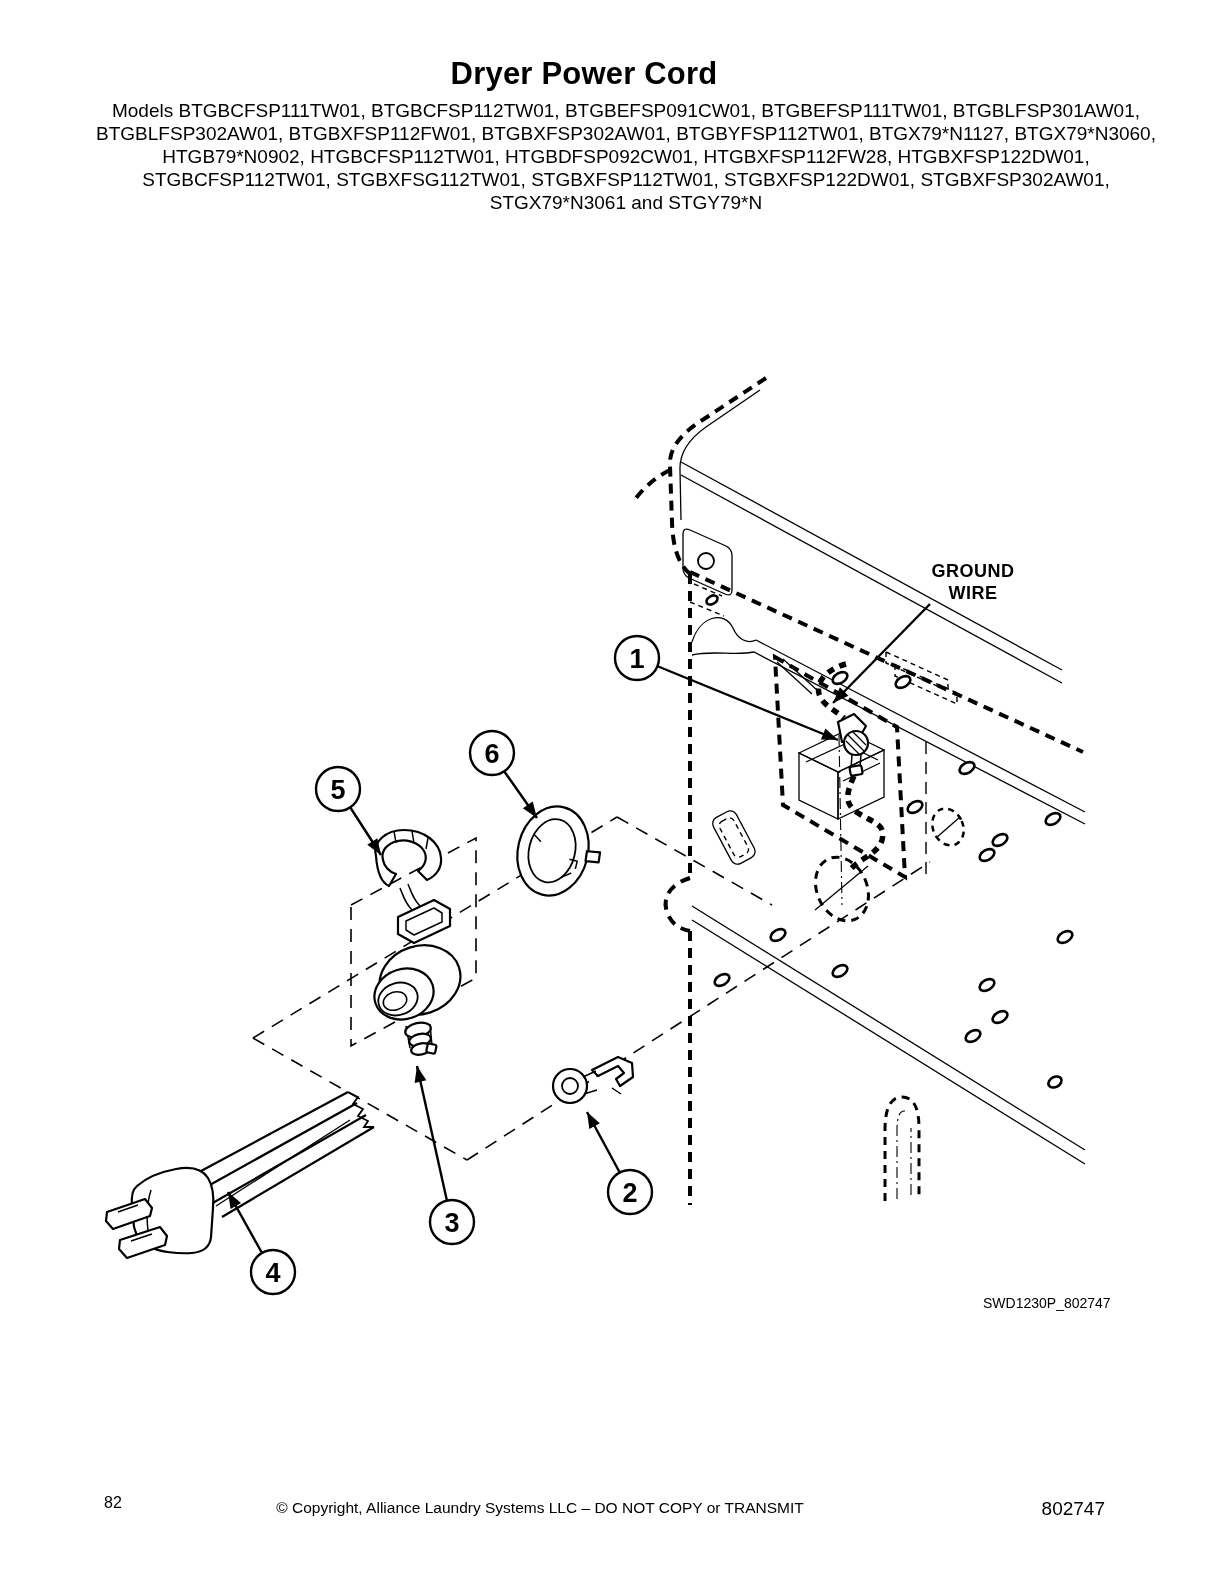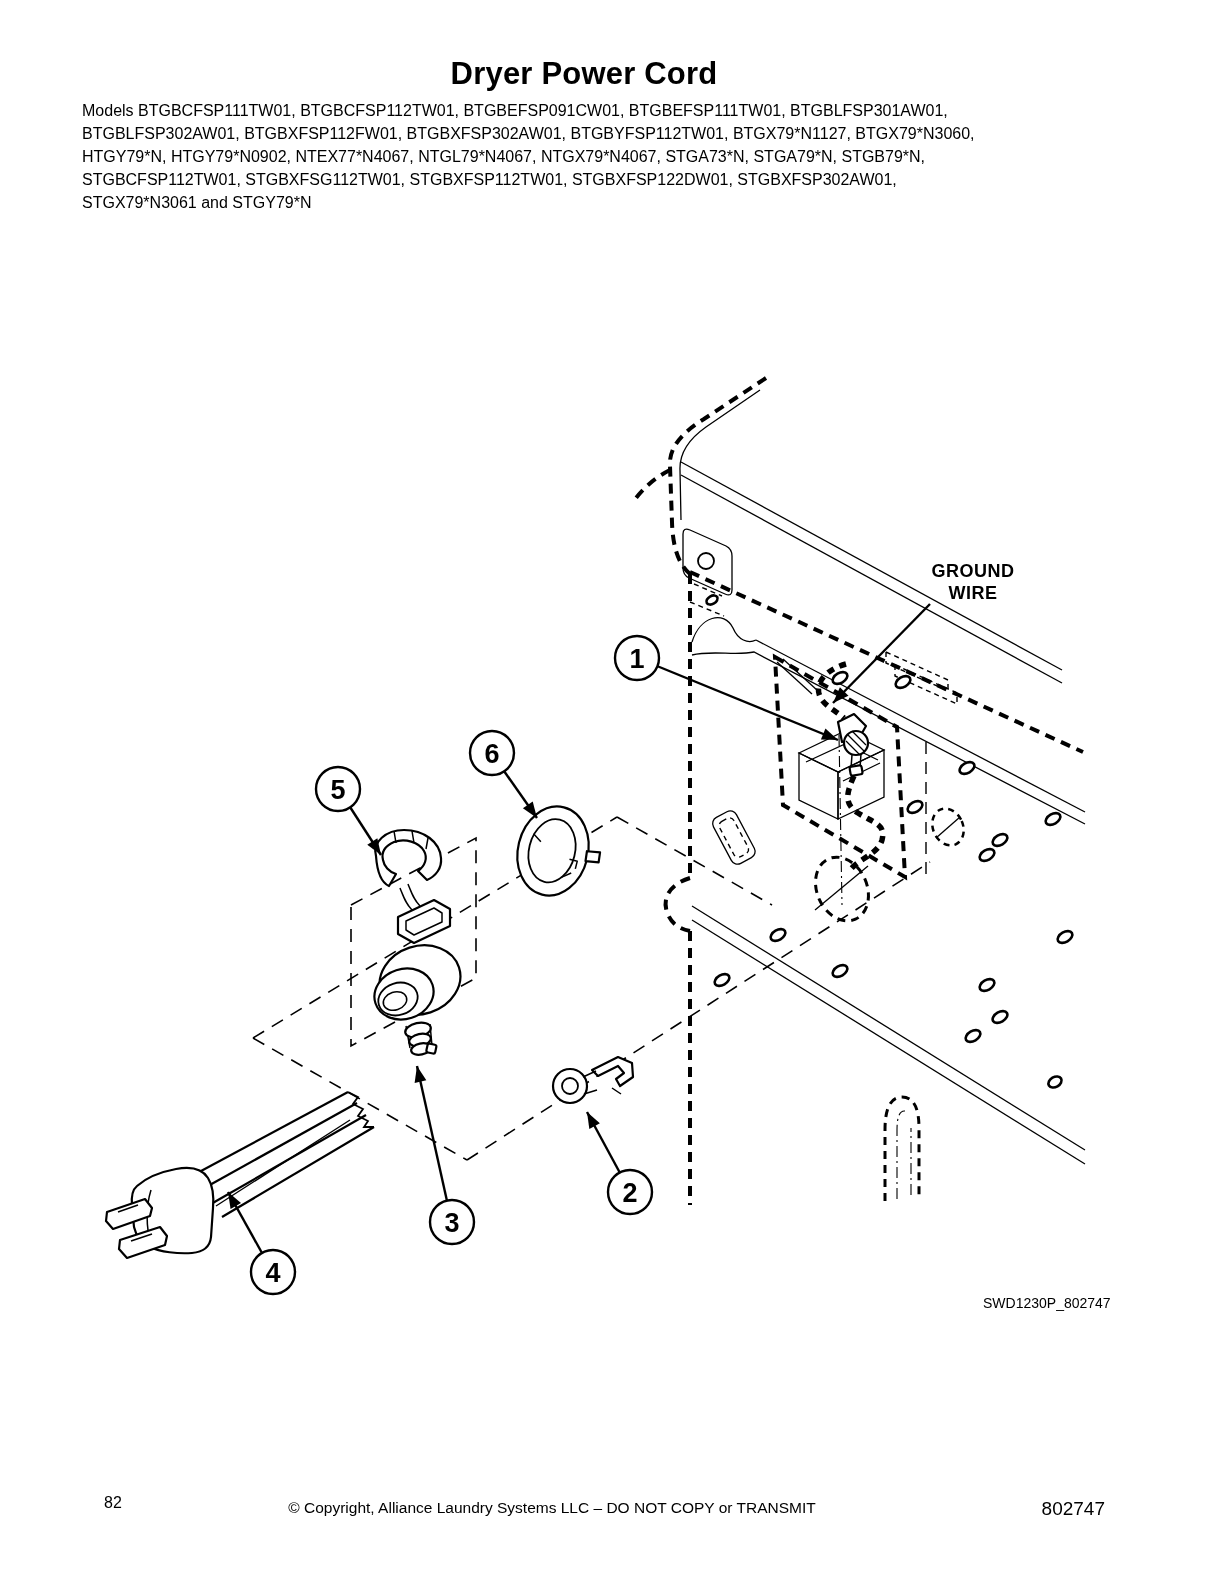--- a/index.html
+++ b/index.html
@@ -6,30 +6,30 @@
   body{
     width:1224px;height:1584px;position:relative;background:#ffffff;
     font-family:"Liberation Sans","DejaVu Sans",sans-serif;color:#000;
     overflow:hidden;
   }
   .page-title{
     position:absolute;top:56px;left:0;width:1168px;margin:0;
     text-align:center;font-size:31px;font-weight:bold;letter-spacing:0.2px;
   }
   .models{
-    position:absolute;top:99px;left:82px;width:1060px;
-    text-align:left;font-size:16px;line-height:23px;
+    position:absolute;top:99px;left:96px;width:1060px;
+    text-align:center;font-size:19px;line-height:23px;
   }
   .models span{display:block;white-space:nowrap;}
   .diagram-svg{position:absolute;top:0;left:0;}
   .footer{
     position:absolute;top:1494px;left:0;width:1224px;height:30px;font-size:15px;
   }
   .footer .pageno{position:absolute;left:104px;top:0;font-size:16px;}
-  .footer .copy{position:absolute;left:0;width:1080px;text-align:center;top:5px;font-size:15.5px;margin-left:12px;}
+  .footer .copy{position:absolute;left:0;width:1080px;text-align:center;top:5px;font-size:15.5px;}
   .footer .docno{position:absolute;right:119px;top:4px;font-size:19px;}
 
   
   .thin{fill:none;stroke:#000;stroke-width:1.3px;}
   .thin2{fill:none;stroke:#000;stroke-width:1.8px;}
   .ln{fill:none;stroke:#000;stroke-width:2.2px;}
   .hdash{fill:none;stroke:#000;stroke-width:4px;stroke-dasharray:10 7;}
   .pdash{fill:none;stroke:#000;stroke-width:1.6px;stroke-dasharray:13 9;}
   .kdash{fill:none;stroke:#000;stroke-width:3px;stroke-dasharray:8 6;}
   .sdash{fill:none;stroke:#000;stroke-width:1.4px;stroke-dasharray:5 4;}
@@ -45,21 +45,21 @@
   .code-label{font-family:"Liberation Sans",sans-serif;font-size:14px;}
 </style>
 </head>
 <body>
 
 <h1 class="page-title">Dryer Power Cord</h1>
 
 <div class="models">
   <span>Models BTGBCFSP111TW01, BTGBCFSP112TW01, BTGBEFSP091CW01, BTGBEFSP111TW01, BTGBLFSP301AW01,</span>
   <span>BTGBLFSP302AW01, BTGBXFSP112FW01, BTGBXFSP302AW01, BTGBYFSP112TW01, BTGX79*N1127, BTGX79*N3060,</span>
-  <span>HTGY79*N, HTGY79*N0902, NTEX77*N4067, NTGL79*N4067, NTGX79*N4067, STGA73*N, STGA79*N, STGB79*N,</span>
+  <span>HTGB79*N0902, HTGBCFSP112TW01, HTGBDFSP092CW01, HTGBXFSP112FW28, HTGBXFSP122DW01,</span>
   <span>STGBCFSP112TW01, STGBXFSG112TW01, STGBXFSP112TW01, STGBXFSP122DW01, STGBXFSP302AW01,</span>
   <span>STGX79*N3061 and STGY79*N</span>
 </div>
 
 <svg class="diagram-svg" width="1224" height="1584" viewBox="0 0 1224 1584">
   <defs>
     <marker id="arrow" markerUnits="userSpaceOnUse" markerWidth="19" markerHeight="15" refX="17" refY="7" orient="auto">
       <path d="M1,1 L17,7 L1,13 Z" fill="#000"></path>
     </marker>
   </defs>

